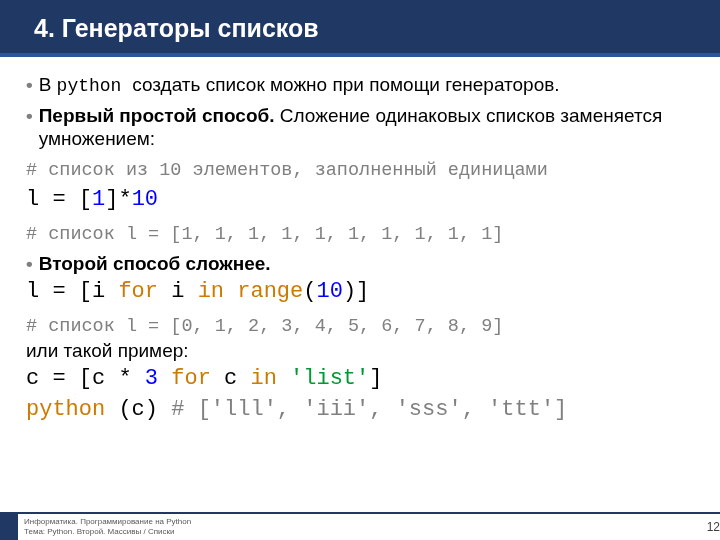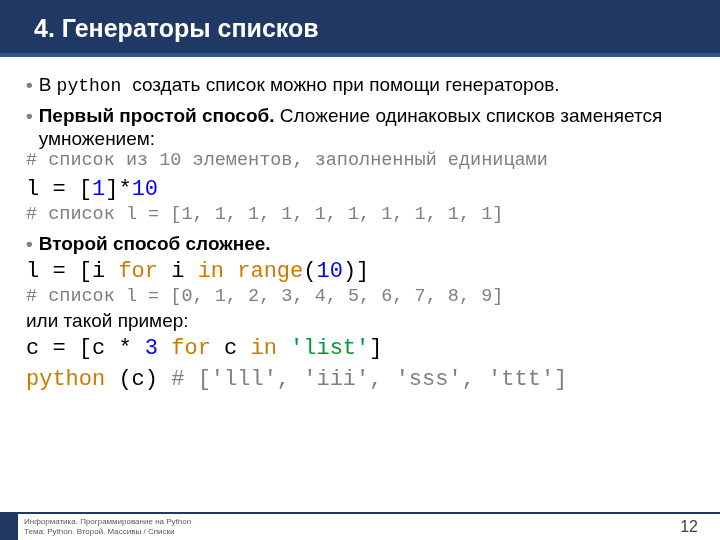--- a/index.html
+++ b/index.html
@@ -30,21 +30,21 @@
   }
   .bullet {
     color: #808080;
     font-weight: bold;
     margin-right: 6px;
   }
   .code-gray {
     font-family: "Courier New", monospace;
     color: #808080;
     font-size: 18.5px;
-    margin-top: 0;
+    margin-top: 10px;
   }
   .code-line {
     font-family: "Courier New", monospace;
     font-weight: normal;
     font-size: 22px;
     margin-top: 4px;
   }
   .num { color: #0000ff; }
   .kw  { color: #cc7a00; }
   .str { color: #009933; }
@@ -66,22 +66,22 @@
     background: #1f3864;
   }
   .footer-text {
     flex: 1;
     padding-left: 6px;
     font-size: 8px;
     color: #595959;
     line-height: 1.2;
   }
   .footer-page {
-    padding-right: 22px;
-    font-size: 16px;
+    padding-right: 0;
+    font-size: 12px;
     color: #404040;
   }
 </style>
 </head>
 <body>
 
 <div class="title-bar">4. Генераторы списков</div>
 
 <div class="content">
 

